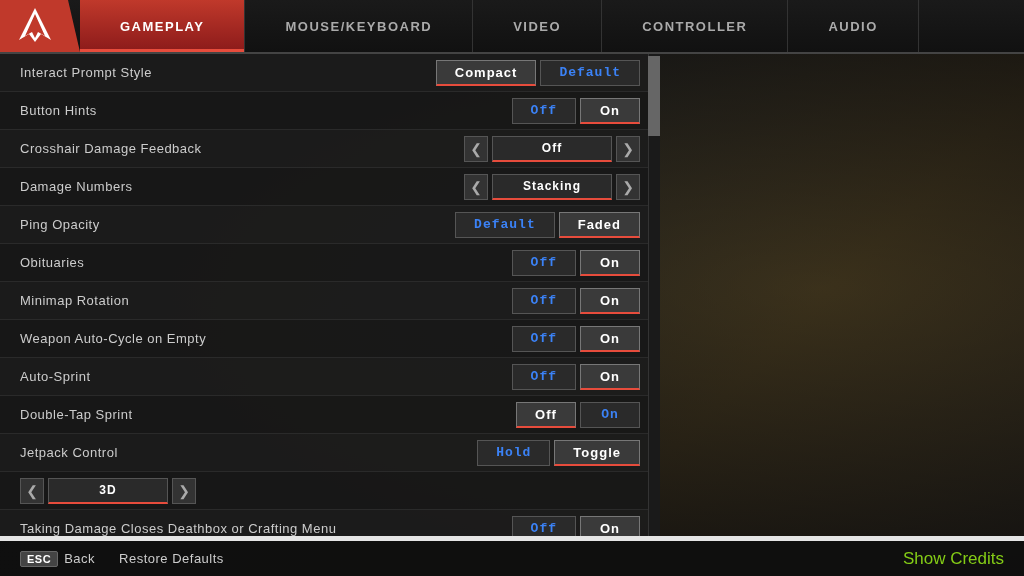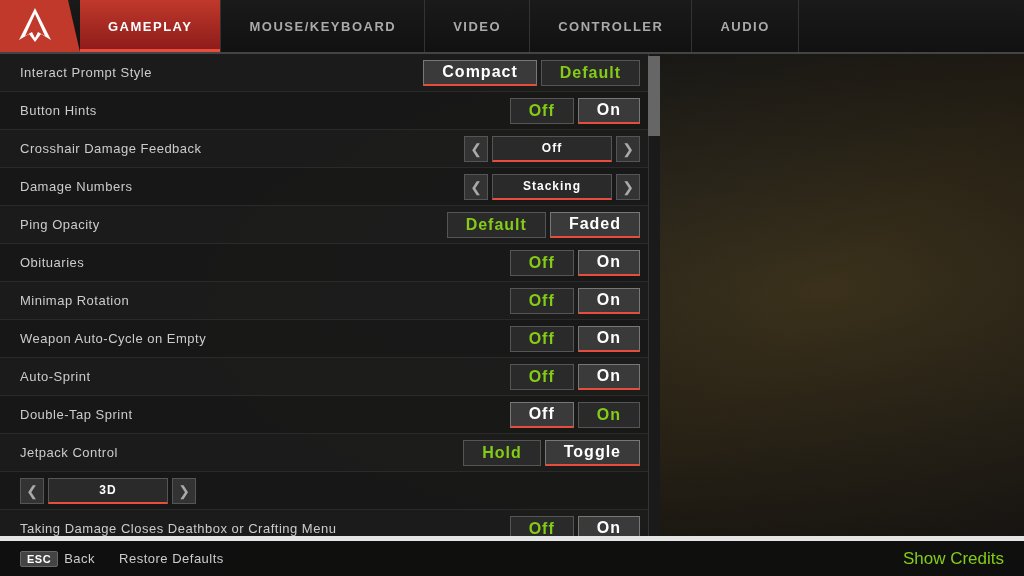--- a/index.html
+++ b/index.html
@@ -57,21 +57,21 @@
       height: 40px;
     }
 
     .nav-tabs {
       display: flex;
       align-items: stretch;
       flex: 1;
     }
 
     .nav-tab {
-      padding: 0 28px;
+      padding: 0 40px;
       display: flex;
       align-items: center;
       justify-content: center;
       color: #aaa;
       font-size: 13px;
       font-weight: bold;
       letter-spacing: 1.5px;
       text-transform: uppercase;
       cursor: pointer;
       position: relative;
@@ -155,42 +155,43 @@
       align-items: center;
       gap: 4px;
     }
 
     
     .toggle-btn {
       padding: 4px 18px;
       border: 1px solid #555;
       background: #333;
       color: #aaa;
-      font-size: 16px;
+      font-size: 13px;
       font-weight: bold;
       letter-spacing: 1px;
       cursor: pointer;
       min-width: 60px;
       text-align: center;
       height: 26px;
       display: flex;
       align-items: center;
       justify-content: center;
     }
 
     .toggle-btn.active {
       background: #3a3a3a;
       color: #fff;
       border-color: #777;
       border-bottom: 2px solid #e74c3c;
     }
 
     .toggle-btn:not(.active) {
       background: #2a2a2a;
-      color: #84cc16;
+      color: #3b82f6;
+      font-family: Liberation Mono, monospace;
     }
 
     .arrow-btn {
       width: 24px;
       height: 26px;
       background: #333;
       border: 1px solid #555;
       color: #aaa;
       font-size: 14px;
       cursor: pointer;

